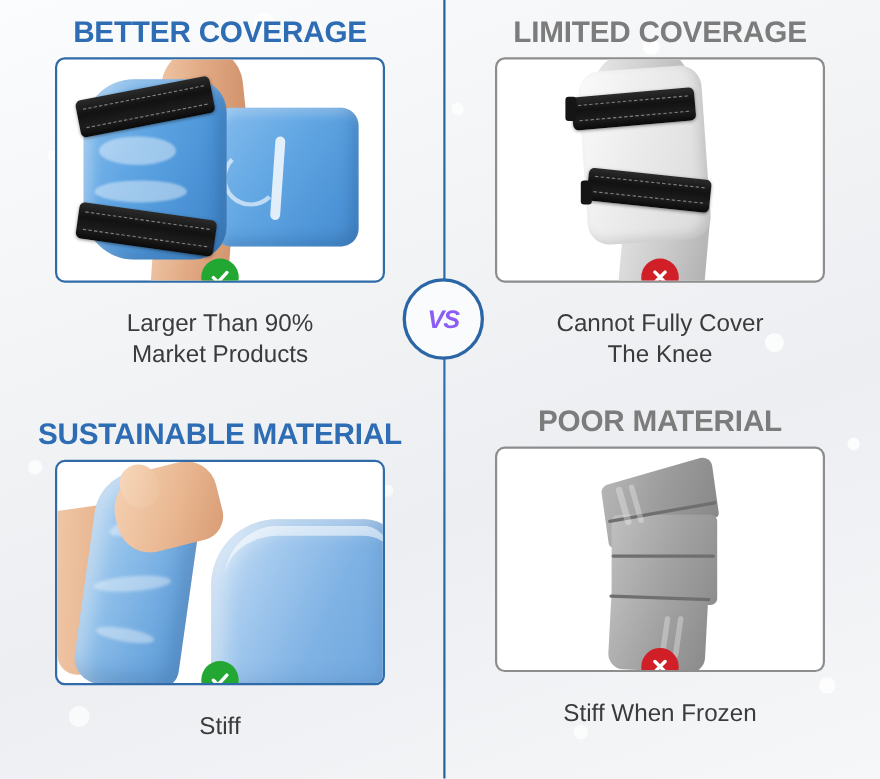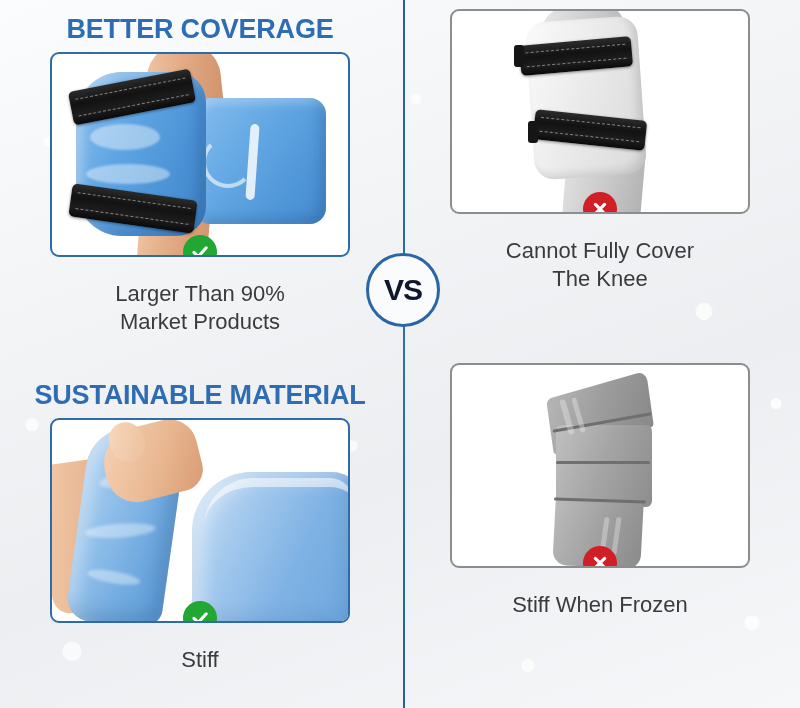--- a/index.html
+++ b/index.html
@@ -133,23 +133,24 @@
     height: 68px;
     border-radius: 50%;
     border: 3px solid #2a66a6;
     background: #fafbfc;
     z-index: 6;
     display: flex;
     align-items: center;
     justify-content: center;
   }
   #vs-label {
-    font-size: 30px;
+    font-size: 23px;
     font-weight: bold;
-    color: #0f172a;
+    font-style: italic;
+    color: #8b5cf6;
     letter-spacing: -1px;
     line-height: 1;
   }
 
   
 
   
   .leg-skin {
     position: absolute;
     background: linear-gradient(100deg,#f0c6a6 0%,#e2ab86 45%,#cf9069 100%);
@@ -371,20 +372,21 @@
       </div>
     </div>
 
     <div class="caption">
       <span class="cl">Larger Than 90%</span>
       <span class="cl">Market Products</span>
     </div>
   </div>
 
   <div class="quad" id="quad-tr">
+    <div class="quad-title title-bad">LIMITED COVERAGE</div>
 
     <div class="photo-frame frame-bad">
       <div class="photo-stage">
         <div class="tr-thigh"></div>
         <div class="tr-shin"></div>
         <div class="tr-wrap"></div>
 
         <div class="strap tr-strap-top">
           <div class="strap-stitch" style="top:7px;"></div>
           <div class="strap-stitch" style="top:21px;"></div>
@@ -436,20 +438,21 @@
         </svg>
       </div>
     </div>
 
     <div class="caption">
       <span class="cl">Stiff</span>
     </div>
   </div>
 
   <div class="quad" id="quad-br">
+    <div class="quad-title title-bad">POOR MATERIAL</div>
 
     <div class="photo-frame frame-bad">
       <div class="photo-stage">
         <div class="br-brace-top"></div>
         <div class="br-brace-mid"></div>
         <div class="br-brace-bot"></div>
 
         <div class="br-seam" style="left:100px;top:56px;width:100px;height:3px;transform:rotate(-10deg);"></div>
         <div class="br-seam" style="left:104px;top:96px;width:94px;height:3px;"></div>
         <div class="br-seam" style="left:102px;top:134px;width:92px;height:3px;transform:rotate(2deg);"></div>

